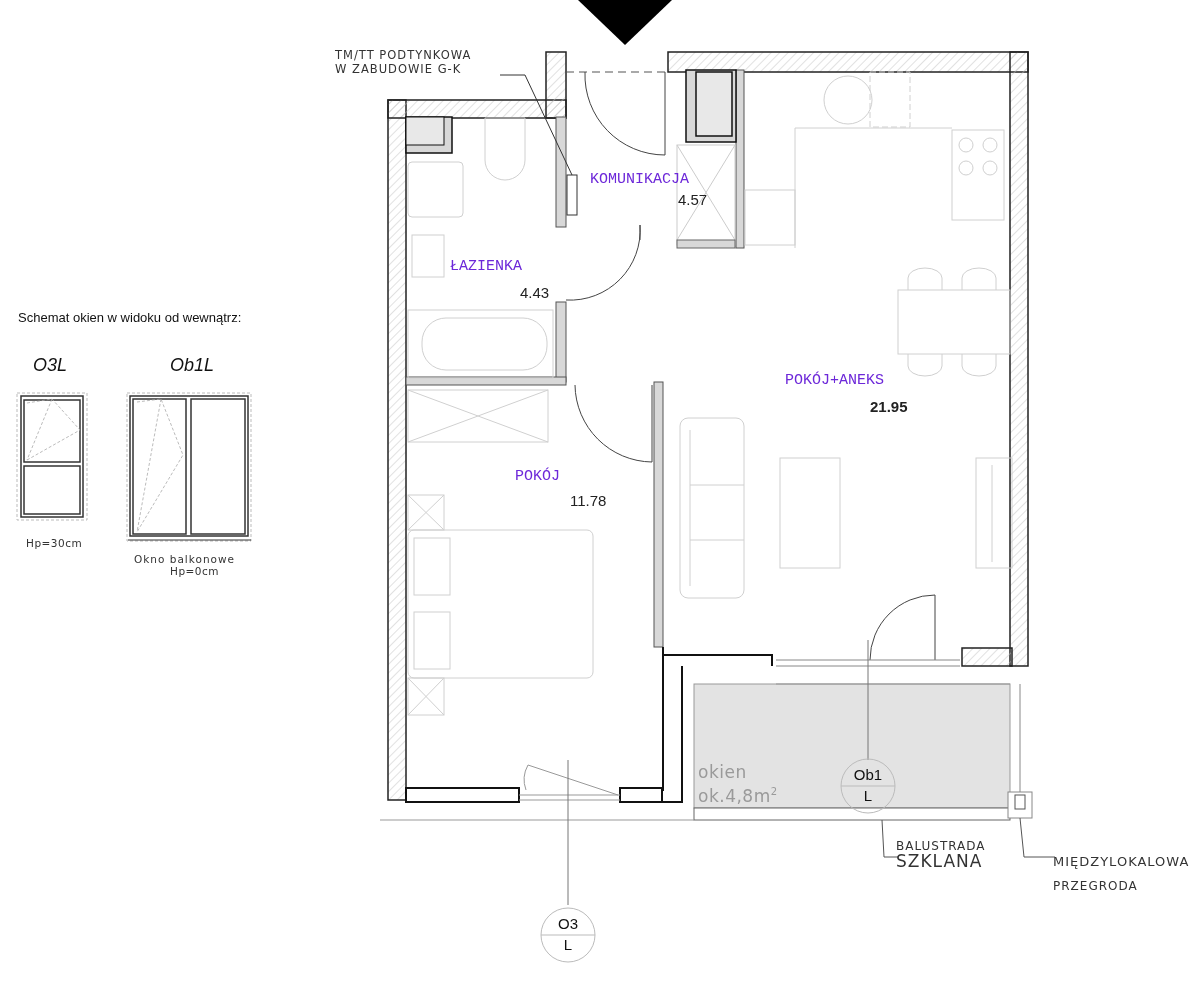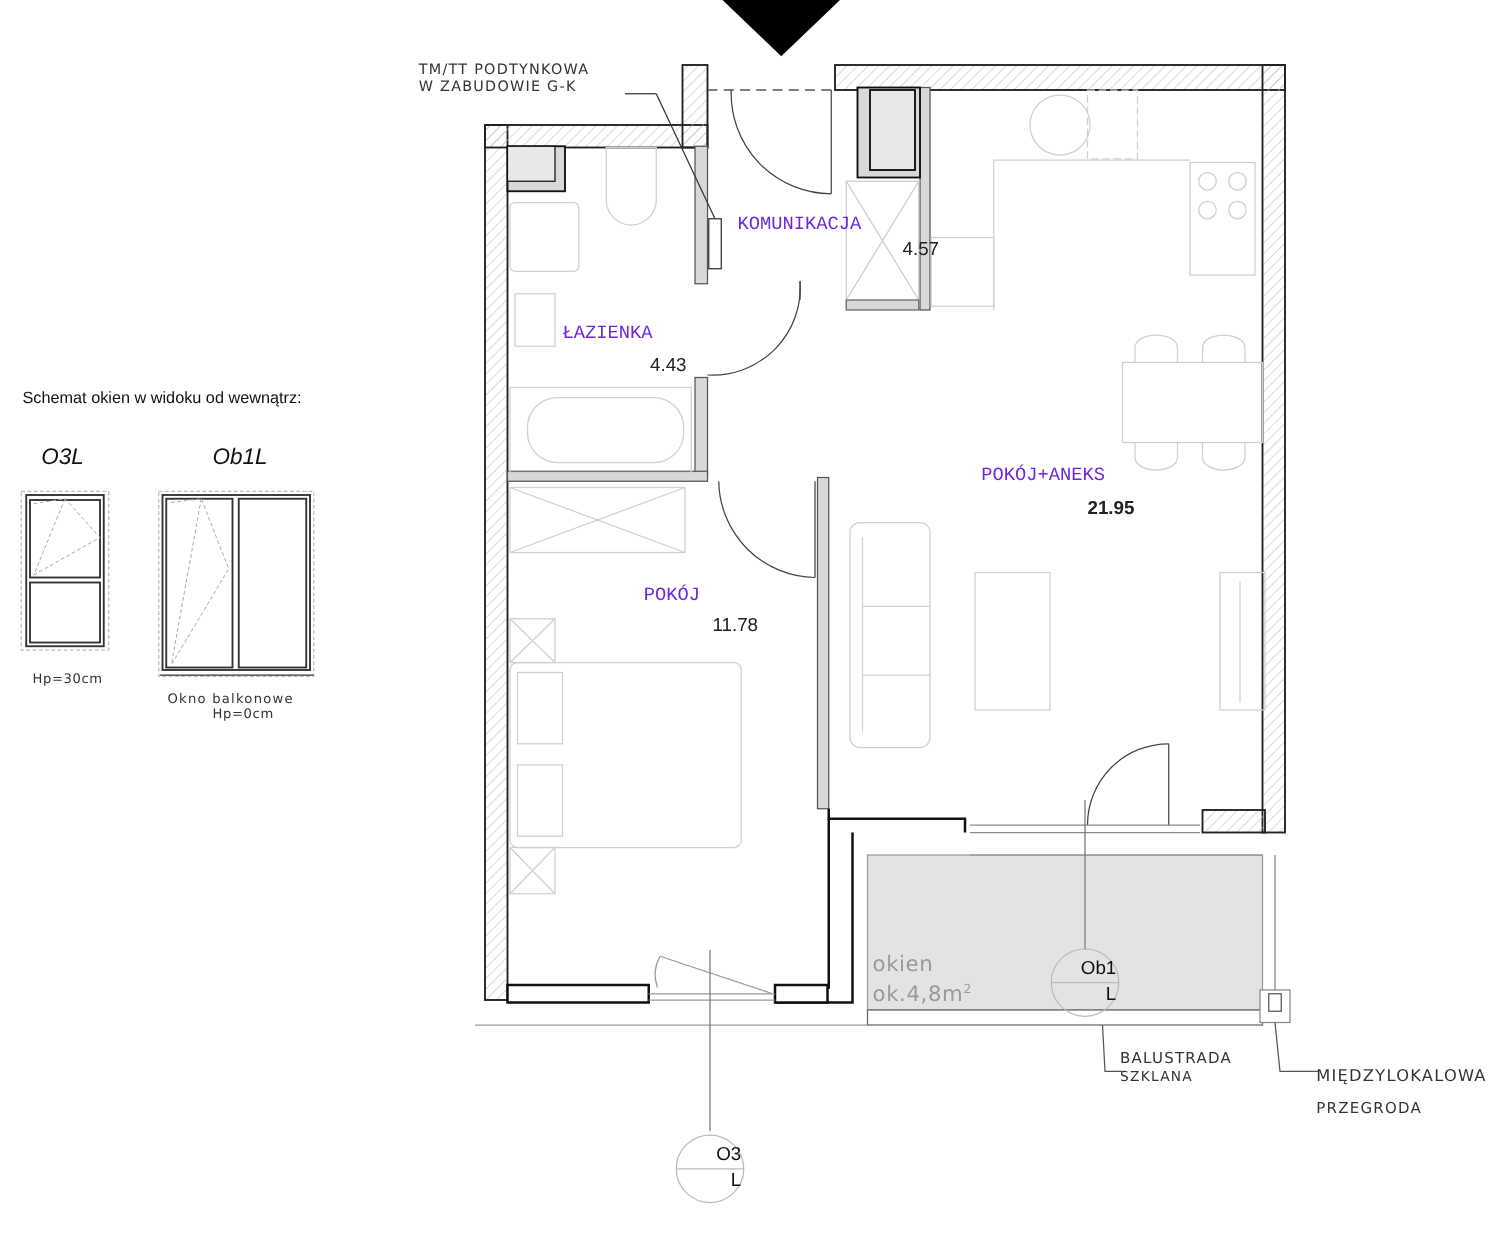--- a/index.html
+++ b/index.html
@@ -4,21 +4,21 @@
 <style>
   html, body { margin:0; padding:0; background:#ffffff; }
   body { width:1193px; height:999px; position:relative; overflow:hidden; font-family:"Liberation Sans", sans-serif; }
   .abs { position:absolute; }
   .legend-title { left:18px; top:310px; font-size:13px; color:#111; }
   .win-label { font-size:18px; font-style:italic; color:#111; }
   .cad { font-family:"DejaVu Sans", sans-serif; font-size:11.5px; color:#333; letter-spacing:1px; line-height:13px; }
   .room-name { font-size:15px; color:#6d28d9;font-family:Liberation Mono, monospace; }
   .room-area { font-size:15px; color:#222; }
   svg { position:absolute; left:0; top:0; }
-  .callout { font-size:15px; color:#111; text-align:right; width:50px; line-height:17px; }
+  .callout { font-size:15px; color:#111; text-align:center; width:50px; line-height:17px; }
   .loggia { font-family:"DejaVu Sans", sans-serif; font-size:17px; color:#9a9a9a; line-height:19px; letter-spacing:0.5px; }
 </style>
 </head>
 <body>
 
 <svg width="1193" height="999" viewBox="0 0 1193 999">
   <defs>
     <pattern id="hatch" patternUnits="userSpaceOnUse" width="6" height="6" patternTransform="rotate(45)">
       <line x1="0" y1="0" x2="0" y2="6" stroke="#c4c4c4" stroke-width="1"></line>
     </pattern>
@@ -184,26 +184,26 @@
 <div class="abs legend-title">Schemat okien w widoku od wewnątrz:</div>
 <div class="abs win-label" style="left:33px;top:355px;">O3L</div>
 <div class="abs win-label" style="left:170px;top:355px;">Ob1L</div>
 <div class="abs cad" style="left:26px;top:537px;font-size:10.5px;letter-spacing:0.5px;">Hp=30cm</div>
 <div class="abs cad" style="left:134px;top:553px;font-size:10.5px;text-align:center;">Okno balkonowe</div>
 <div class="abs cad" style="left:170px;top:565px;font-size:10.5px;letter-spacing:0.5px;">Hp=0cm</div>
 
 <div class="abs cad" style="left:335px;top:49px;">TM/TT PODTYNKOWA</div>
 <div class="abs cad" style="left:335px;top:63px;">W ZABUDOWIE G-K</div>
 <div class="abs cad" style="left:896px;top:840px;font-size:12px;">BALUSTRADA</div>
-<div class="abs cad" style="left:896px;top:855px;font-size:11px;text-align:right;">SZKLANA</div>
+<div class="abs cad" style="left:896px;top:855px;font-size:17px;text-align:right;">SZKLANA</div>
 <div class="abs cad" style="left:1053px;top:880px;font-size:12px;">PRZEGRODA</div>
 <div class="abs cad" style="left:1053px;top:855px;font-size:13px;">MIĘDZYLOKALOWA</div>
 
 <div class="abs room-name" style="left:590px;top:171px;">KOMUNIKACJA</div>
-<div class="abs room-area" style="left:678px;top:191px;padding-left:44px;">4.57</div>
+<div class="abs room-area" style="left:678px;top:191px;">4.57</div>
 <div class="abs room-name" style="left:450px;top:258px;">ŁAZIENKA</div>
 <div class="abs room-area" style="left:520px;top:284px;">4.43</div>
 <div class="abs room-name" style="left:785px;top:372px;">POKÓJ+ANEKS</div>
 <div class="abs room-area" style="left:870px;top:398px;font-weight:bold;">21.95</div>
 <div class="abs room-name" style="left:515px;top:468px;text-align:center;">POKÓJ</div>
 <div class="abs room-area" style="left:570px;top:492px;">11.78</div>
 
 <div class="abs loggia" style="left:698px;top:763px;">okien</div>
 <div class="abs loggia" style="left:698px;top:782px;">
   <span>ok.4,8m</span><sup style="font-size:10px;">2</sup>

